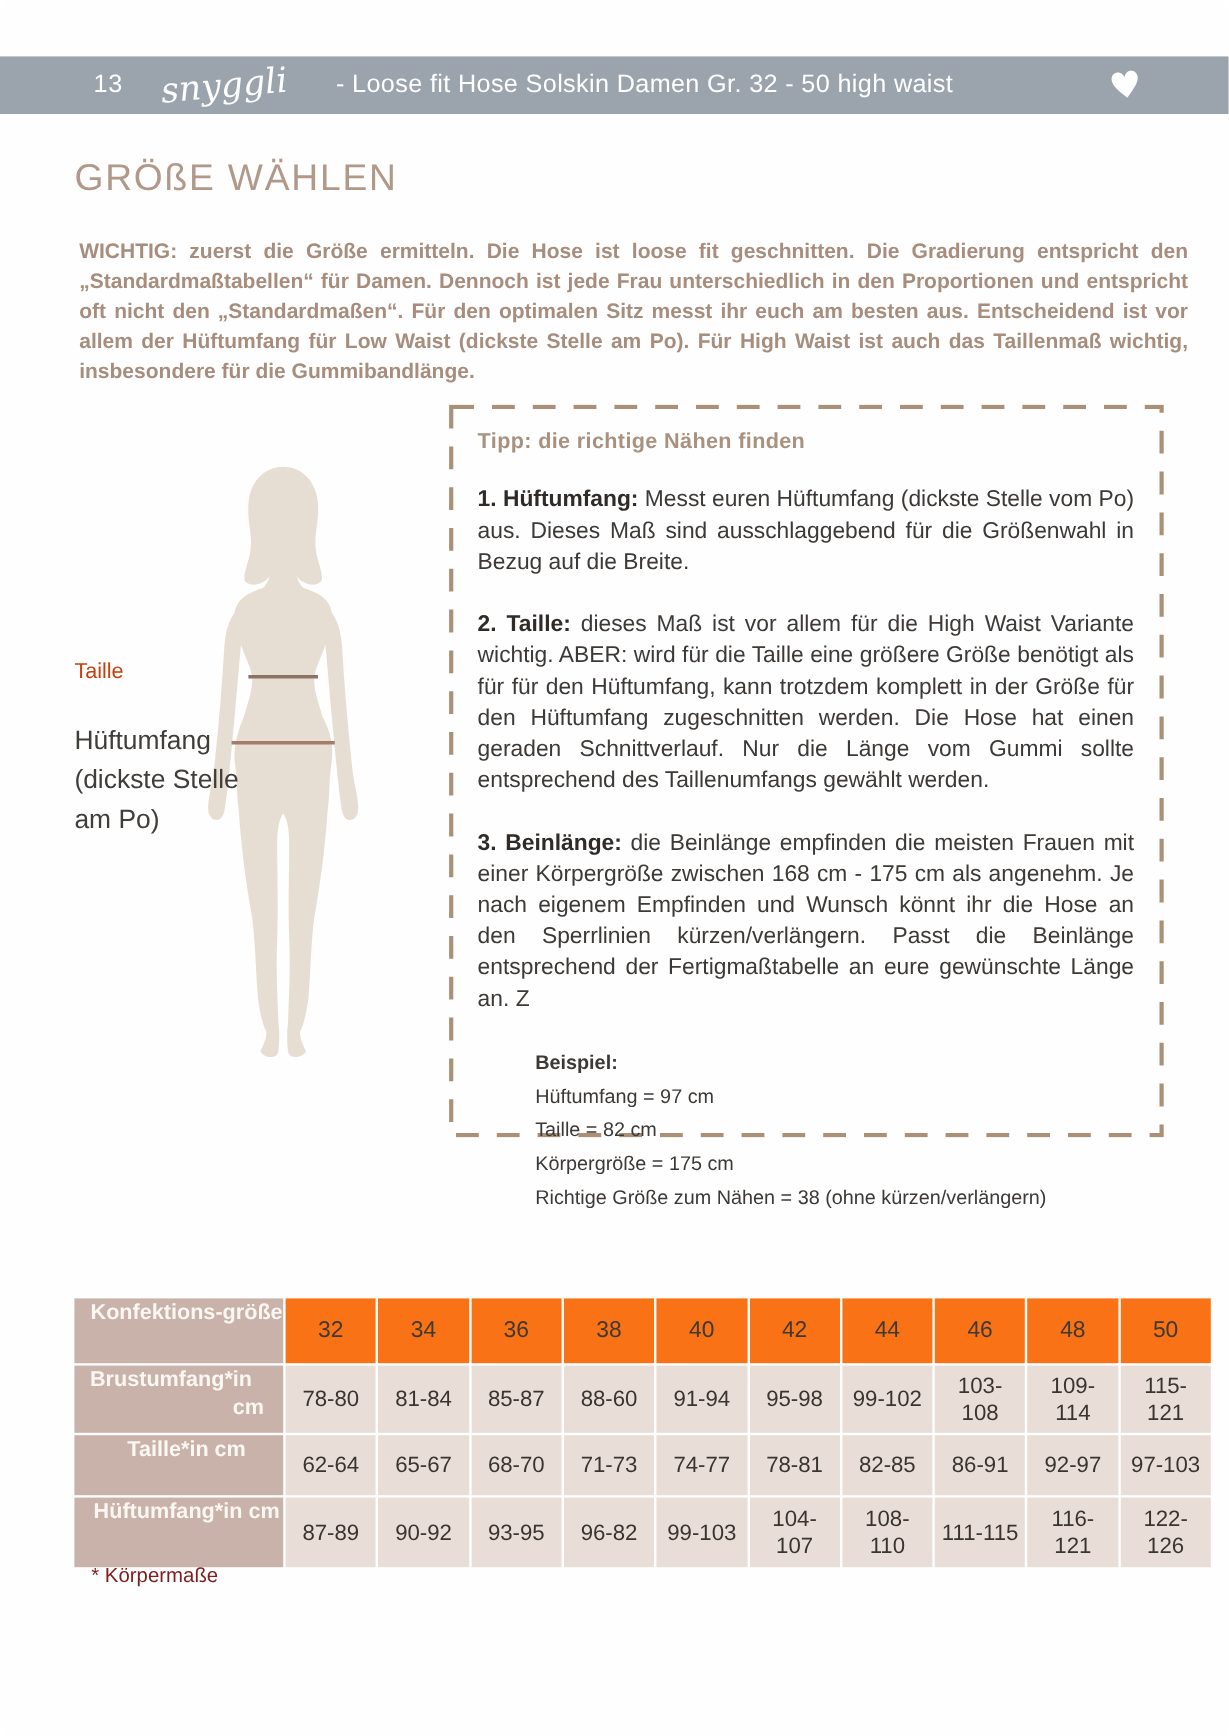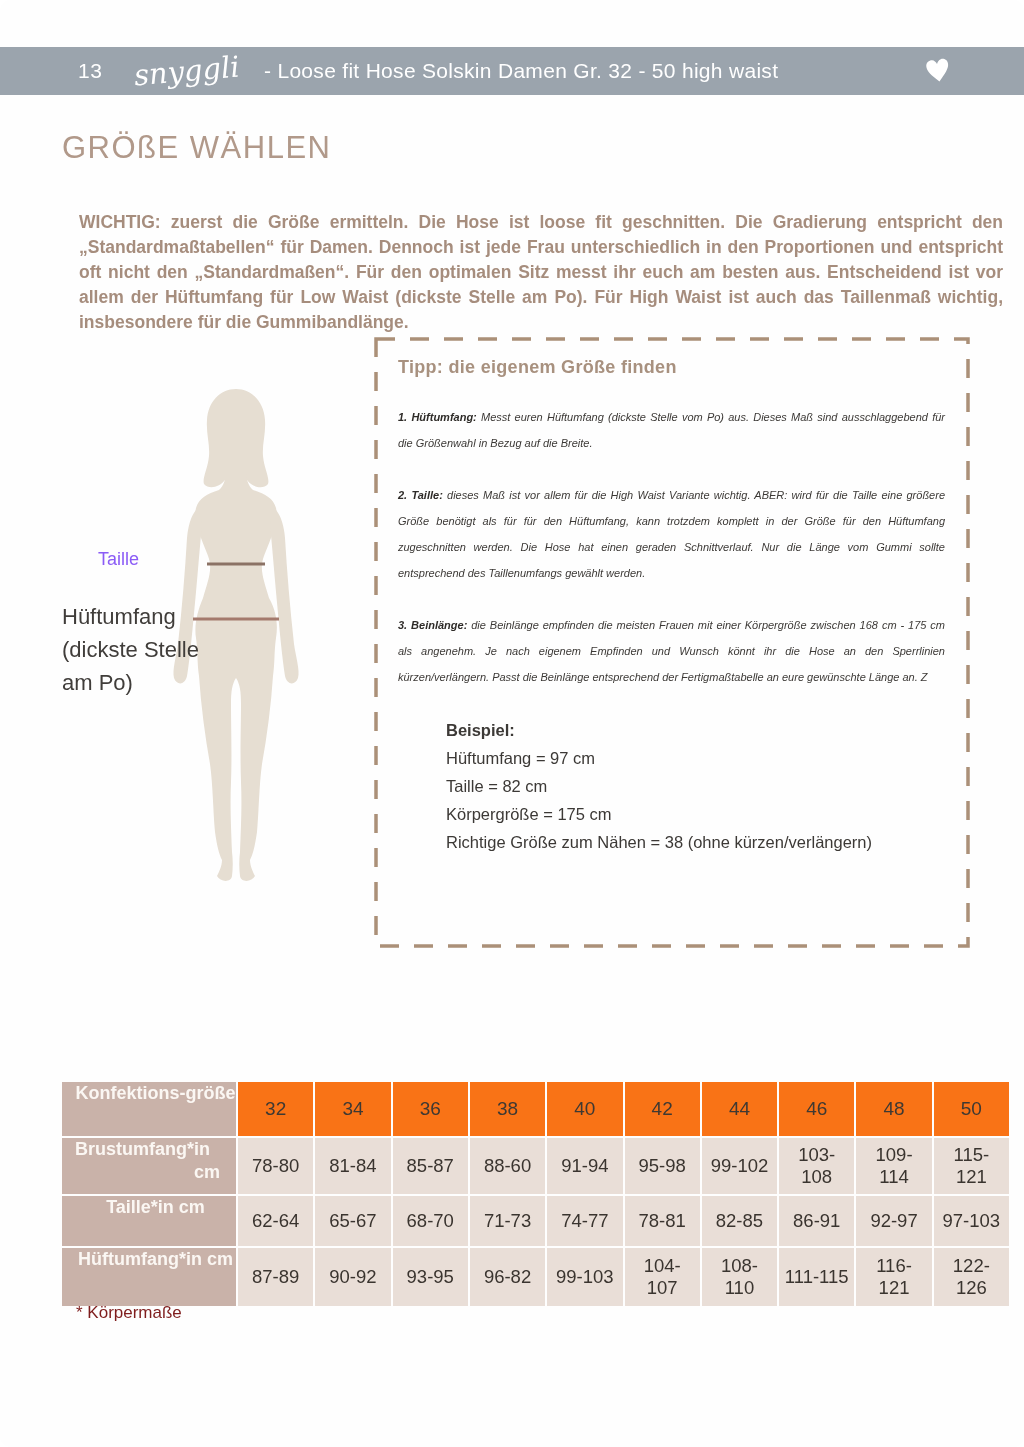--- a/index.html
+++ b/index.html
@@ -5,41 +5,41 @@
   html,body{margin:0;padding:0;background:#ffffff;}
   body{width:1024px;height:1447px;font-family:"Liberation Sans", sans-serif;}
   .page{position:relative;width:1024px;height:1447px;background:#fefefe;overflow:hidden;border-radius:10px;}
 
   
   .topbar{position:absolute;left:0;top:47px;width:1024px;height:48px;background:#9ba4ad;
           display:flex;align-items:center;color:#fff;}
   .pagenum{margin-left:78px;font-size:21px;letter-spacing:.5px;}
   .brand{margin-left:32px;font-family:"DejaVu Serif", serif;font-style:italic;font-size:29px;
          transform:rotate(-5deg);line-height:1;}
-  .doc-title{margin-left:24px;font-size:21px;letter-spacing:.3px;}
+  .doc-title{margin-left:40px;font-size:21px;letter-spacing:.3px;}
   .heart{position:absolute;right:72px;top:10px;width:28px;height:28px;}
 
   
   .section-title{position:absolute;left:62px;top:130px;margin:0;font-size:31px;font-weight:500;
                  color:#b1998a;letter-spacing:1.5px;}
-  .intro{position:absolute;left:62px;top:193px;width:924px;margin:17px;font-size:17.5px;font-weight:700;
+  .intro{position:absolute;left:62px;top:193px;width:924px;margin:4px;font-size:17.5px;font-weight:700;
          color:#a68d7d;line-height:25px;text-align:justify;}
 
   
   .figure{position:absolute;left:127px;top:386px;width:220px;height:500px;}
-  .label-taille{position:absolute;left:62px;top:549px;font-size:18px;color:#8b5cf6;margin-left:36px;}
+  .label-taille{position:absolute;left:62px;top:549px;font-size:18px;color:#c2410c;}
   .label-hip{position:absolute;left:62px;top:600px;font-size:22px;color:#403d3a;line-height:33px;}
   .label-hip span{display:block;}
 
   
   .tipbox{position:absolute;left:374px;top:337px;width:596px;height:611px;}
   .tipbox .dash{position:absolute;left:0;top:0;}
   .tip-inner{position:relative;padding:20px 25px 0 24px;}
   .tip-title{font-size:18px;font-weight:700;color:#a8917f;letter-spacing:.3px;}
-  .tip-p{margin:26px 0 0 0;font-size:11px;line-height:26px;color:#3c3936;text-align:justify;font-style:italic;}
+  .tip-p{margin:26px 0 0 0;font-size:19px;line-height:26px;color:#3c3936;text-align:justify;}
   .tip-p b{color:#2e2b28;}
   .example{margin-top:26px;font-size:16.5px;line-height:28px;color:#3c3936;margin-left:48px;}
   .ex-title{font-weight:700;}
 
   
   .sizetable{position:absolute;left:62px;top:1082px;width:947px;display:grid;
              grid-template-columns:174px repeat(10,1fr);
              grid-template-rows:54px 56px 50px 58px;gap:2px;}
   .tl{background:#c9b2a9;color:#fbf7f3;font-weight:700;font-size:18px;line-height:23px;
       display:flex;flex-direction:row;justify-content:center;padding-left:13px;}
@@ -85,21 +85,21 @@
     <span>Hüftumfang</span>
     <span>(dickste Stelle</span>
     <span>am Po)</span>
   </div>
 
   <div class="tipbox">
     <svg class="dash" width="596" height="611" viewBox="0 0 596 611">
       <rect x="2" y="2" width="592" height="607" fill="none" stroke="#ab9078" stroke-width="3.5" stroke-dasharray="19 15"></rect>
     </svg>
     <div class="tip-inner">
-      <div class="tip-title">Tipp: die eigenem Größe finden</div>
+      <div class="tip-title">Tipp: die richtige Nähen finden</div>
       <p class="tip-p"><b>1. Hüftumfang:</b> <span>Messt euren Hüftumfang (dickste Stelle vom Po) aus. Dieses Maß sind ausschlaggebend für die Größenwahl in Bezug auf die Breite.</span></p>
       <p class="tip-p"><b>2. Taille:</b> <span>dieses Maß ist vor allem für die High Waist Variante wichtig. ABER: wird für die Taille eine größere Größe benötigt als für für den Hüftumfang, kann trotzdem komplett in der Größe für den Hüftumfang zugeschnitten werden. Die Hose hat einen geraden Schnittverlauf. Nur die Länge vom Gummi sollte entsprechend des Taillenumfangs gewählt werden.</span></p>
       <p class="tip-p"><b>3. Beinlänge:</b> <span>die Beinlänge empfinden die meisten Frauen mit einer Körpergröße zwischen 168 cm - 175 cm als angenehm. Je nach eigenem Empfinden und Wunsch könnt ihr die Hose an den Sperrlinien kürzen/verlängern. Passt die Beinlänge entsprechend der Fertigmaßtabelle an eure gewünschte Länge an. Z</span></p>
       <div class="example">
         <div class="ex-title">Beispiel:</div>
         <div>Hüftumfang = 97 cm</div>
         <div>Taille = 82 cm</div>
         <div>Körpergröße = 175 cm</div>
         <div>Richtige Größe zum Nähen = 38 (ohne kürzen/verlängern)</div>
       </div>

